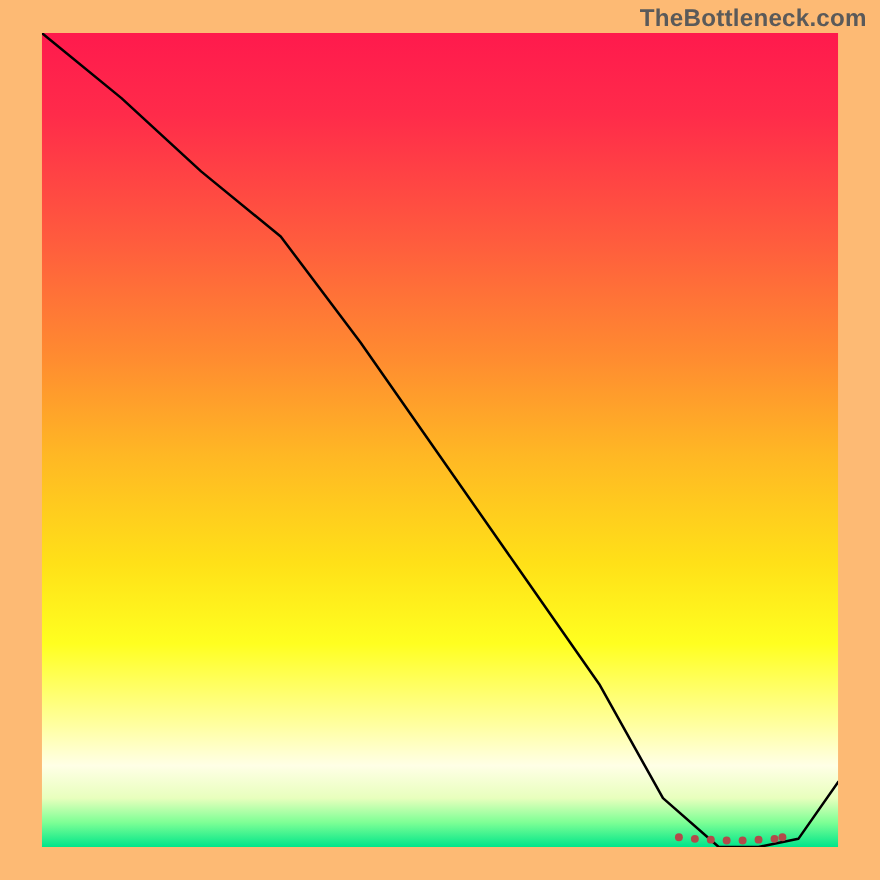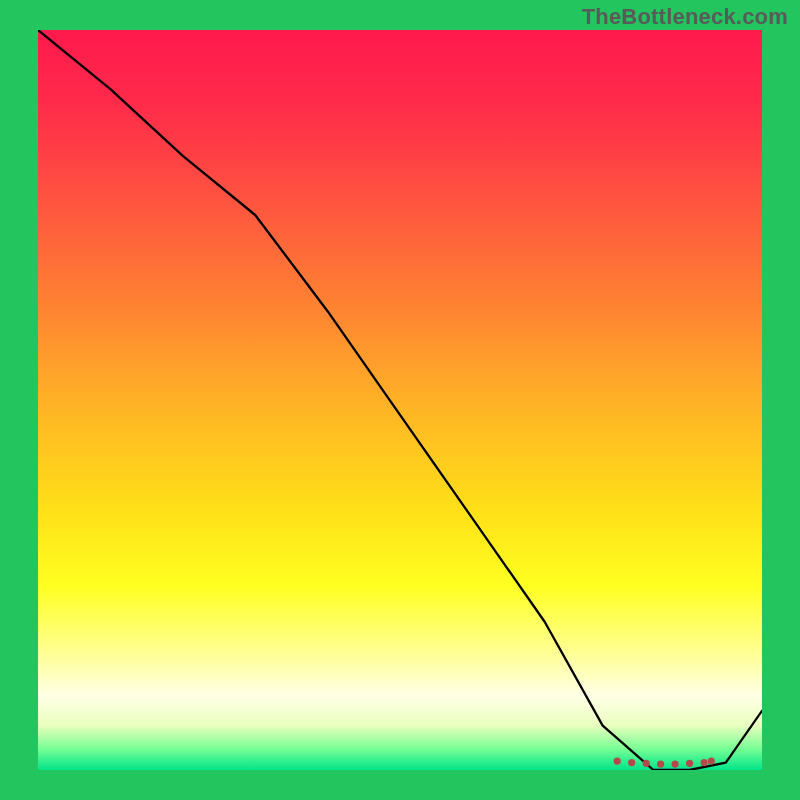--- a/index.html
+++ b/index.html
@@ -8,21 +8,21 @@
     width: 800px;
     height: 800px;
     background: #000;
     font-family: Arial, Helvetica, sans-serif;
     overflow: hidden;
   }
   .frame {
     position: relative;
     width: 800px;
     height: 800px;
-    background: #22c55e;
+    background: #fdba74;
   }
   .watermark {
     position: absolute;
     top: 4px;
     right: 12px;
     color: #5a5a5a;
     font-size: 22px;
     font-weight: 600;
     letter-spacing: 0.2px;
     user-select: none;

